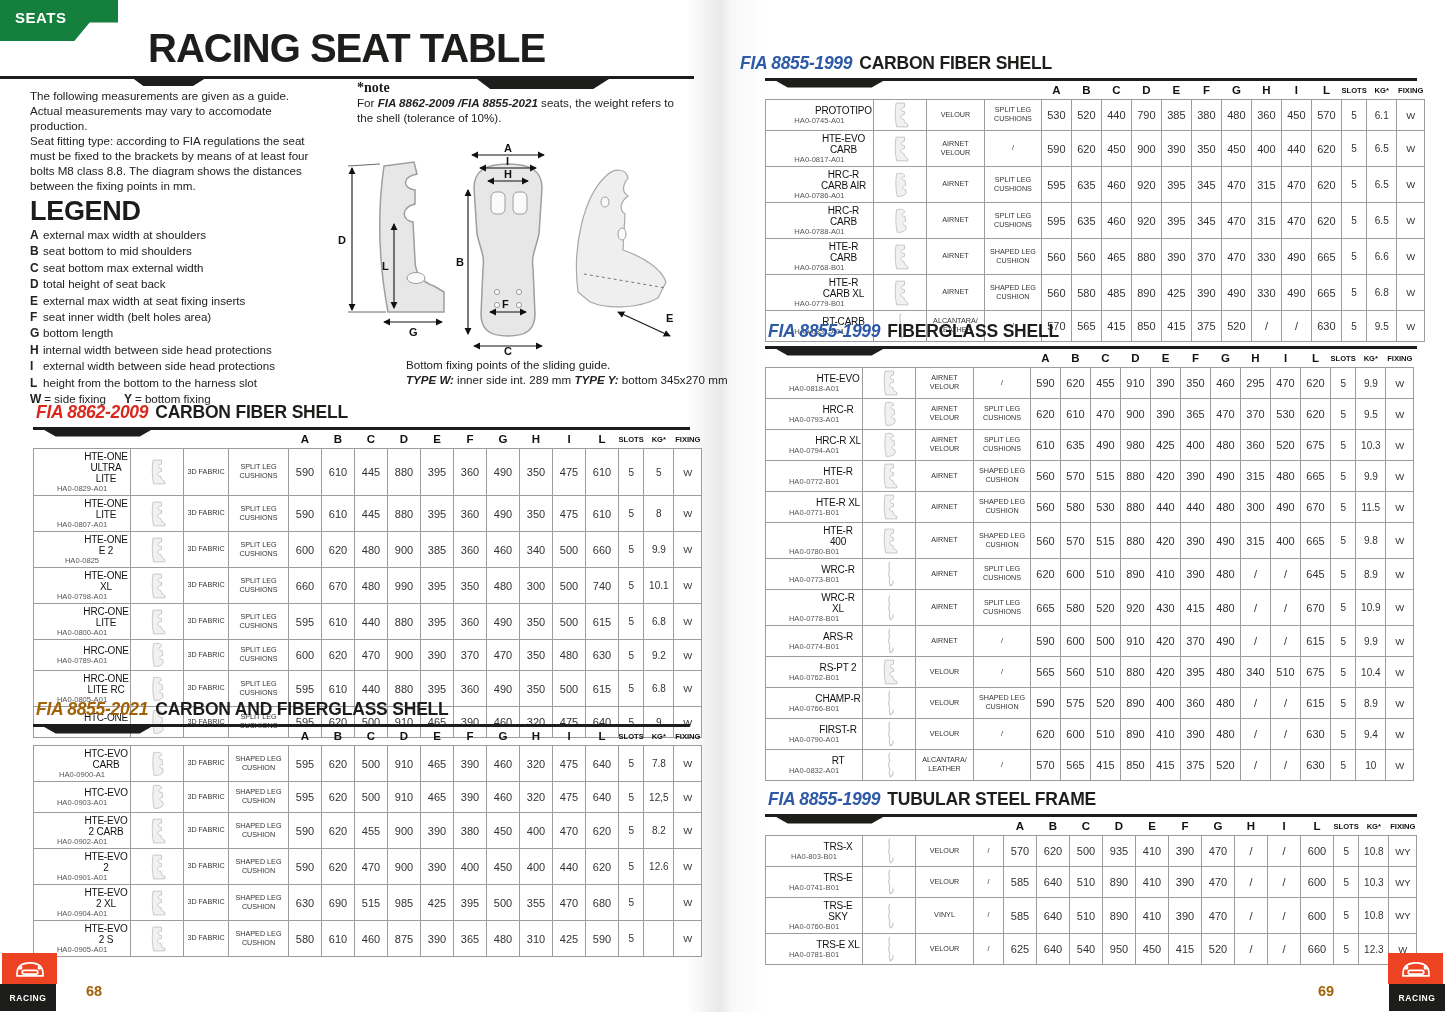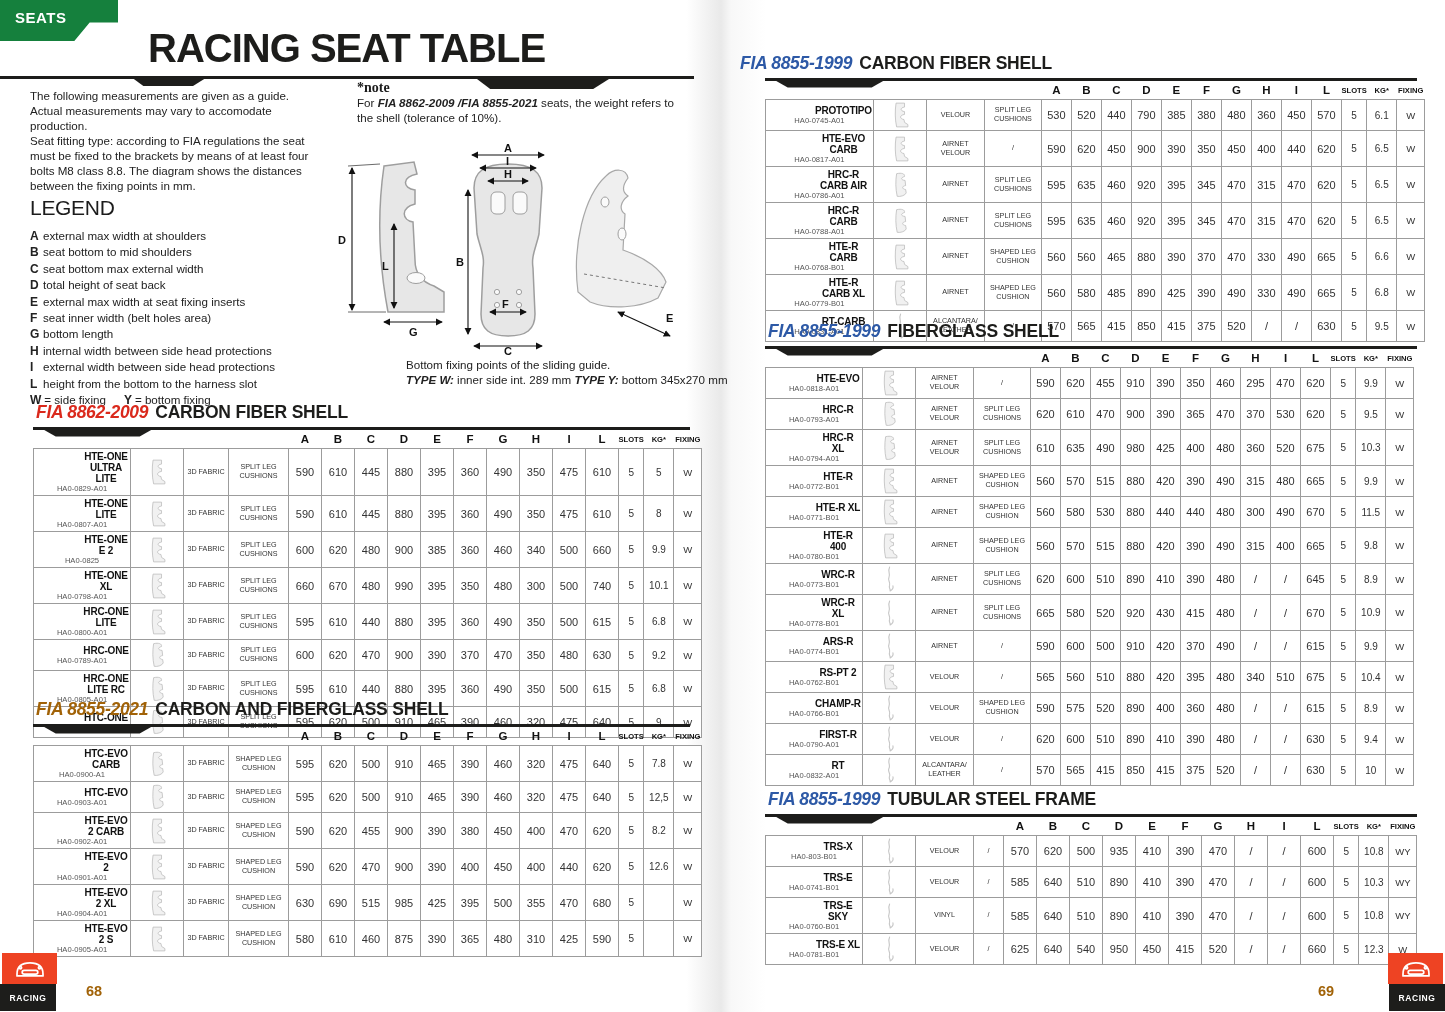--- a/index.html
+++ b/index.html
@@ -16,21 +16,21 @@
   .main-title{left:148px;top:26px;font-size:40px;font-weight:800;letter-spacing:-1px;color:#1d1d1b;}
   .head-rule{left:0;top:76px;width:694px;height:3px;background:#1d1d1b;}
   .head-bump-s{left:129px;top:79px;width:80px;height:7px;background:#1d1d1b;
     clip-path:polygon(6% 0,94% 0,80% 100%,18% 100%);}
   .head-bump-l{left:477px;top:79px;width:132px;height:10px;background:#1d1d1b;
     clip-path:polygon(0 0,100% 0,88% 100%,10% 100%);}
 
   .intro{left:30px;top:88px;width:322px;font-size:11.6px;line-height:15px;white-space:pre-line;color:#222;}
 
   .legend{left:30px;top:196px;width:325px;}
-  .legend-h{font-size:21px;font-weight:400;letter-spacing:-.3px;margin-bottom:8px;}
+  .legend-h{font-size:27px;font-weight:700;letter-spacing:-.3px;}
   .lg-row{font-size:11.6px;line-height:15.4px;color:#222;}
   .lg-row b{display:inline-block;min-width:13px;font-size:12px;}
   .lg-wy b{min-width:0;margin-right:3px;}
   .lg-wy span.gap{display:inline-block;width:18px;}
 
   .note{left:357px;top:80px;width:334px;}
   .note-h{font-family:"Liberation Serif",serif;font-weight:bold;font-size:14px;}
   .note-line{font-size:11.6px;line-height:14.5px;color:#222;}
 
   .diagram{left:322px;top:142px;width:372px;height:214px;}
@@ -52,21 +52,21 @@
 
   
   table.seat-table{border-collapse:collapse;table-layout:fixed;}
   table.seat-table td{border:1px solid #9c9c9c;text-align:center;vertical-align:middle;padding:2px 1px;background:#fff;}
   tr.letters-row th{border:none;background:transparent;font-size:11.5px;font-weight:bold;padding:0 0 3px 0;color:#111;}
   tr.letters-row th.small{font-size:7.6px;letter-spacing:0;}
   col.c-name{width:97px;} col.c-icon{width:53px;} col.c-fabric{width:45px;} col.c-cushion{width:60px;}
   col.c-num{width:33px;} col.c-slots{width:25px;} col.c-kg{width:30px;} col.c-fix{width:28px;}
   .tbl-right col.c-fabric{width:58px;} .tbl-right col.c-cushion{width:57px;} .tbl-right col.c-num{width:30px;}
   .tbl-tubular col.c-fabric{width:58px;} .tbl-tubular col.c-cushion{width:30px;} .tbl-tubular col.c-num{width:33px;}
-  .r-name{font-size:10px;font-weight:bold;letter-spacing:-.2px;line-height:11px;color:#111;padding-left:48px;}
+  .r-name{font-size:10px;font-weight:normal;letter-spacing:-.2px;line-height:11px;color:#111;padding-left:48px;}
   .r-code{font-size:7.6px;color:#555;margin-top:1px;line-height:8px;}
   td.fab,td.cus{font-size:7.2px;line-height:8.6px;color:#333;}
   td.num{font-size:11px;color:#333;}
   td.slots{font-size:10px;color:#333;}
   td.kg{font-size:10px;color:#333;}
   td.fix{font-size:9.5px;color:#333;}
   td.icn svg{display:block;margin:0 auto;}
 
   
   .foot-red{width:55px;height:31px;background:#ee4323;display:flex;align-items:center;justify-content:center;}

